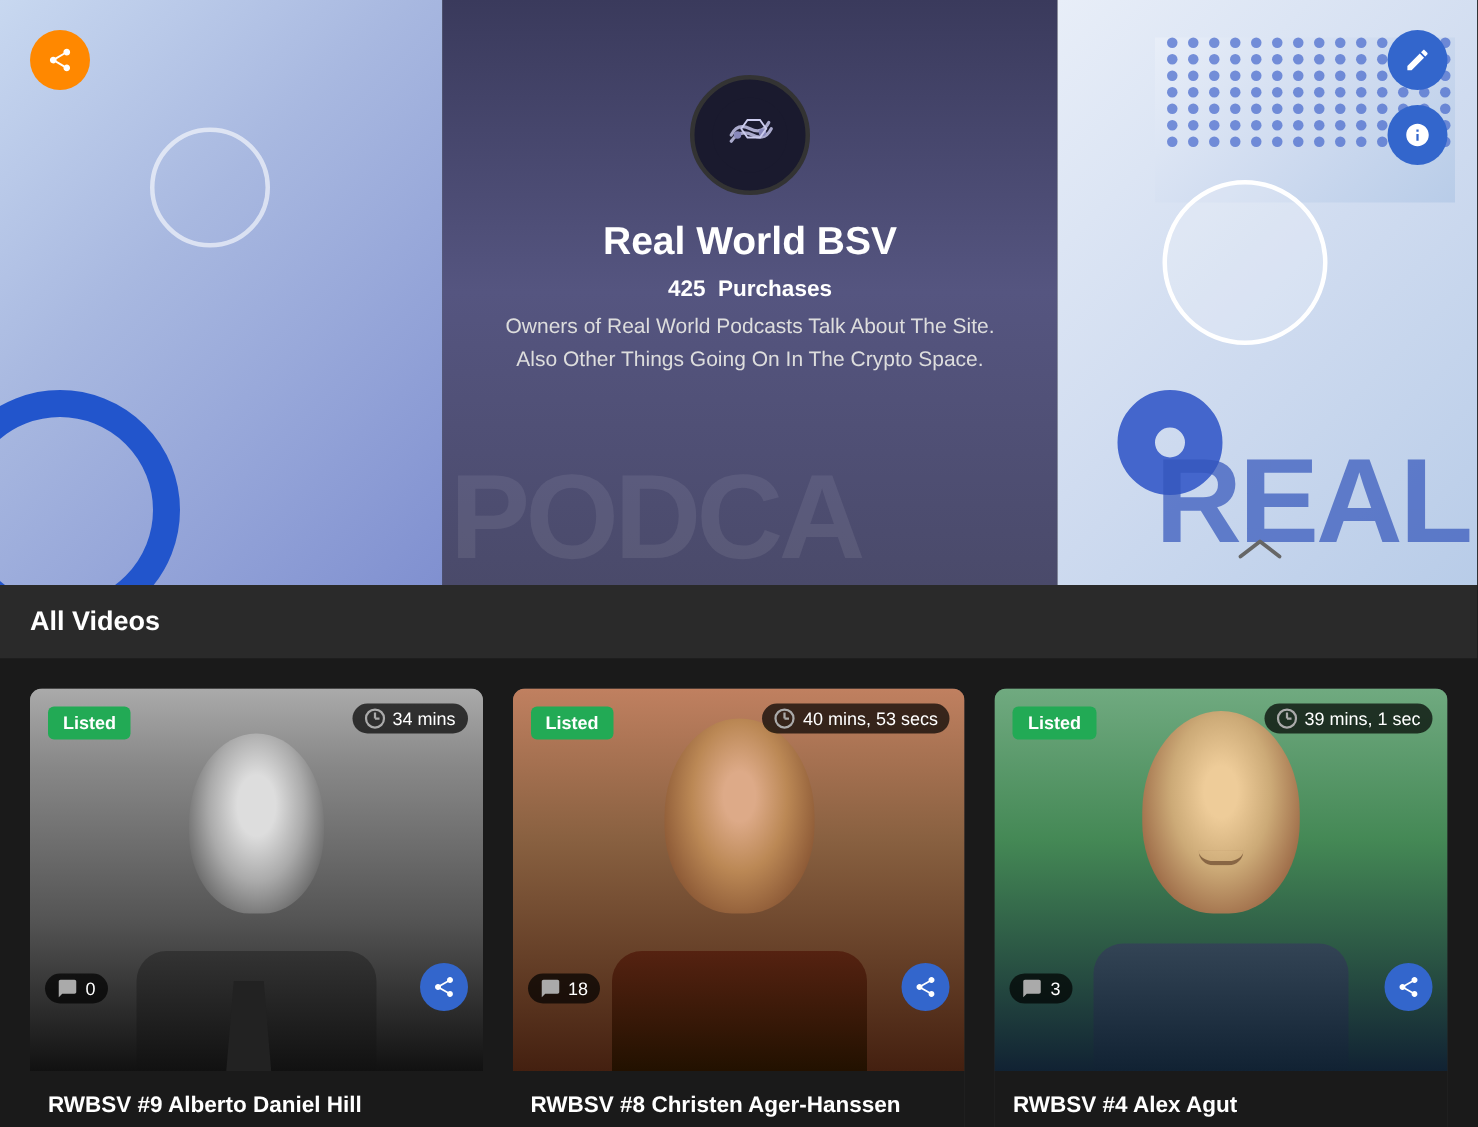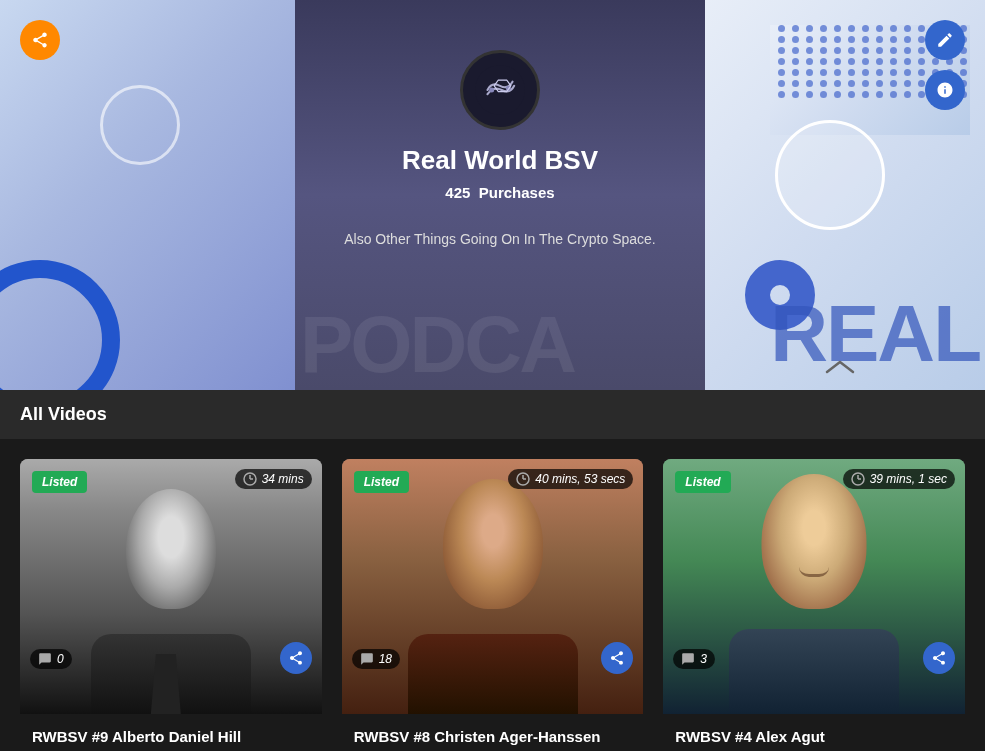--- a/index.html
+++ b/index.html
@@ -238,21 +238,20 @@
       border-radius: 8px;
       overflow: hidden;
       position: relative;
     }
 
     .video-thumb {
       width: 100%;
       height: 255px;
       position: relative;
       overflow: hidden;
-      font-style: italic;
     }
 
     
     .thumb-1 {
       background: linear-gradient(180deg, #888 0%, #555 40%, #222 100%);
       position: relative;
       overflow: hidden;
     }
     .thumb-1::before {
       content: '';
@@ -415,21 +414,21 @@
         <circle cx="40" cy="28" r="3" fill="#8888bb"></circle>
         <polygon points="28,18 38,18 43,25 38,32 28,32 23,25" stroke="#ccccee" stroke-width="1.5" fill="none"></polygon>
       </svg>
     </div>
     <div class="hero-channel-name">Real World BSV</div>
     <div class="hero-purchases">
       <span>425</span>
       &nbsp;<span>Purchases</span>
     </div>
     <div class="hero-description">
-      <br>
+      <span>Owners of Real World Podcasts Talk About The Site.</span><br>
       <span>Also Other Things Going On In The Crypto Space.</span>
     </div>
 
     <div style="position:absolute;bottom:0;left:0;right:0;height:80px;overflow:hidden;display:flex;align-items:flex-end;padding-bottom:5px;padding-left:5px;">
       <span style="font-size:80px;font-weight:900;color:rgba(255,255,255,0.08);letter-spacing:-3px;line-height:1;">PODCA</span>
     </div>
   </div>
 
   <div class="hero-right">
 

